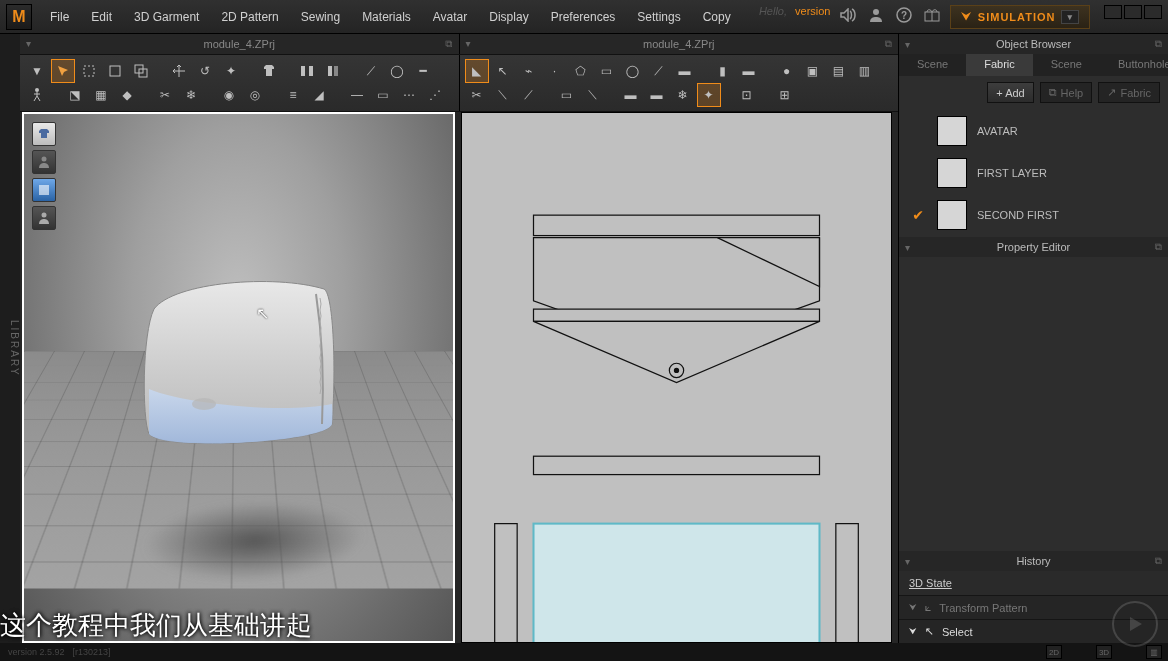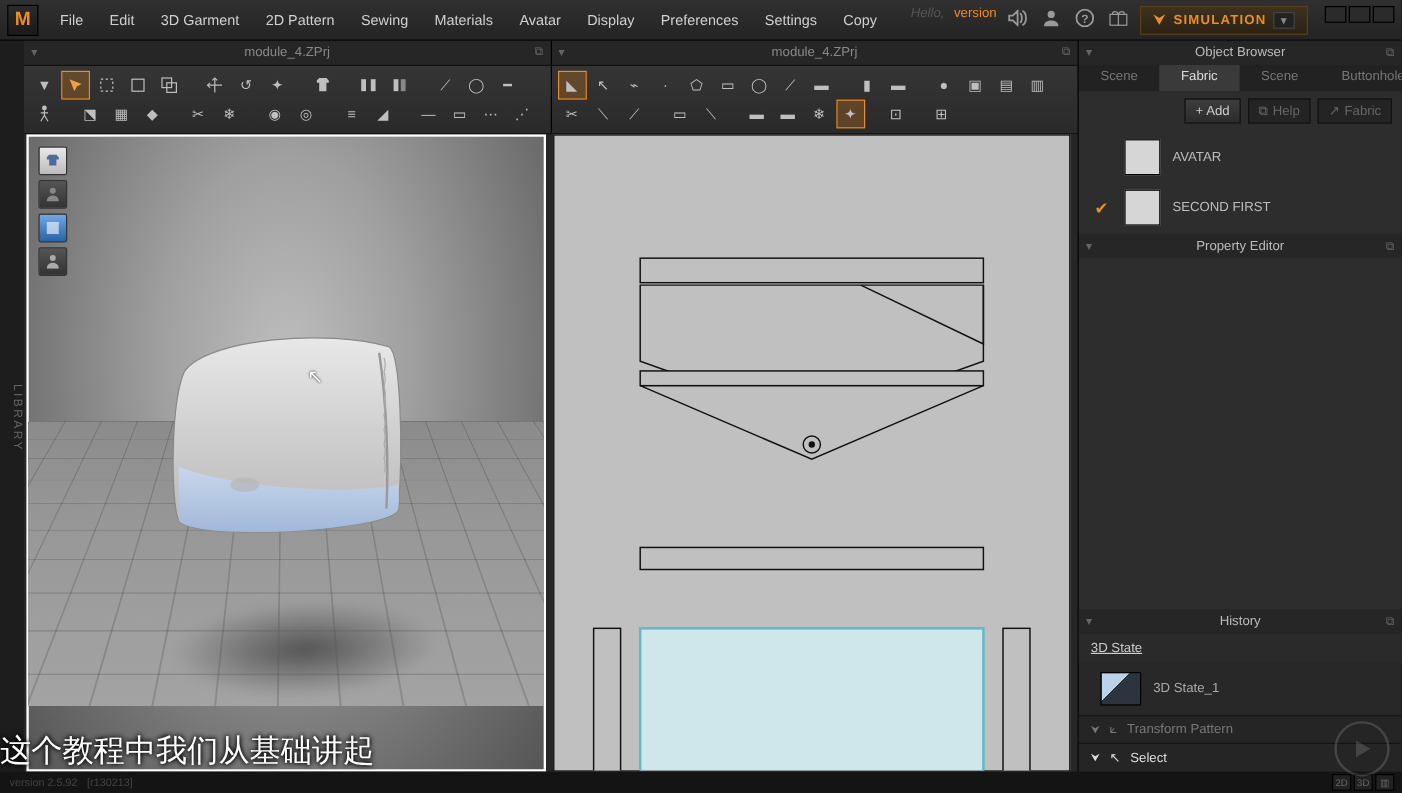--- a/index.html
+++ b/index.html
@@ -106,21 +106,21 @@
   .histrow{display:flex;align-items:center;gap:10px;padding:8px 18px;}
   .histthumb{width:34px;height:28px;background:linear-gradient(135deg,#bcd2e8 40%,#2c3440 40%);border:1px solid #000;}
   .histlabel{color:#aaa;font-size:11px;}
   .acc{display:flex;align-items:center;gap:8px;padding:5px 10px;color:#777;font-size:11px;background:#252525;border-top:1px solid #151515;}
   .acc .chev2{font-size:9px;}
   .acc.sel{color:#ddd;}
   
   
   .footer{height:18px;background:#141414;display:flex;align-items:center;padding:0 8px;color:#444;font-size:9px;gap:8px;position:relative;}
   .footer .corner{position:absolute;right:6px;bottom:2px;display:flex;gap:2px;}
-  .cbtn{width:16px;height:14px;background:#222;border:1px solid #000;font-size:8px;color:#666;display:flex;align-items:center;justify-content:center;}
+  .cbtn{width:16px;height:14px;background:#222;border:1px solid #000;font-size:8px;color:#666;display:flex;align-items:center;justify-content:center;margin-left:32px;}
   
   .subtitle{position:absolute;left:0;right:0;bottom:18px;text-align:left;color:#fff;font-size:26px;font-family:"Microsoft YaHei","PingFang SC",sans-serif;text-shadow:0 0 4px #000,0 0 4px #000;pointer-events:none;}
   
   .playoverlay{position:absolute;right:10px;bottom:14px;width:46px;height:46px;border:2px solid rgba(255,255,255,0.15);border-radius:50%;display:flex;align-items:center;justify-content:center;color:rgba(255,255,255,0.15);pointer-events:none;}
 </style>
 </head>
 <body>
 
 <div class="app">
 
@@ -418,44 +418,45 @@
             <span>Fabric</span>
           </div>
       </div>
       <div class="fablist">
         <div class="fabrow">
           <div class="chk"></div>
           <div class="swatch"></div>
           <div class="fabname">AVATAR</div>
         </div>
         <div class="fabrow">
+          <div class="chk"></div>
+          <div class="swatch"></div>
+          <div class="fabname">FIRST LAYER</div>
+        </div>
+        <div class="fabrow">
           <div class="chk">✔</div>
           <div class="swatch"></div>
           <div class="fabname">SECOND FIRST</div>
         </div>
       </div>
 
       <div class="rhead">
         <span class="ctl l">▾</span>
         <span>Property Editor</span>
         <span class="ctl">⧉</span>
       </div>
       <div class="propbox"></div>
 
       <div class="histsec">
         <div class="rhead">
           <span class="ctl l">▾</span>
           <span>History</span>
           <span class="ctl">⧉</span>
         </div>
         <div class="histtitle">3D State</div>
-        <div class="histrow">
-          <div class="histthumb"></div>
-          <div class="histlabel">3D State_1</div>
-        </div>
         <div class="acc">
           <span class="chev2">⮟</span>
           <span>⟀</span>
           <span>Transform Pattern</span>
         </div>
         <div class="acc sel">
           <span class="chev2">⮟</span>
           <span>↖</span>
           <span>Select</span>
         </div>

